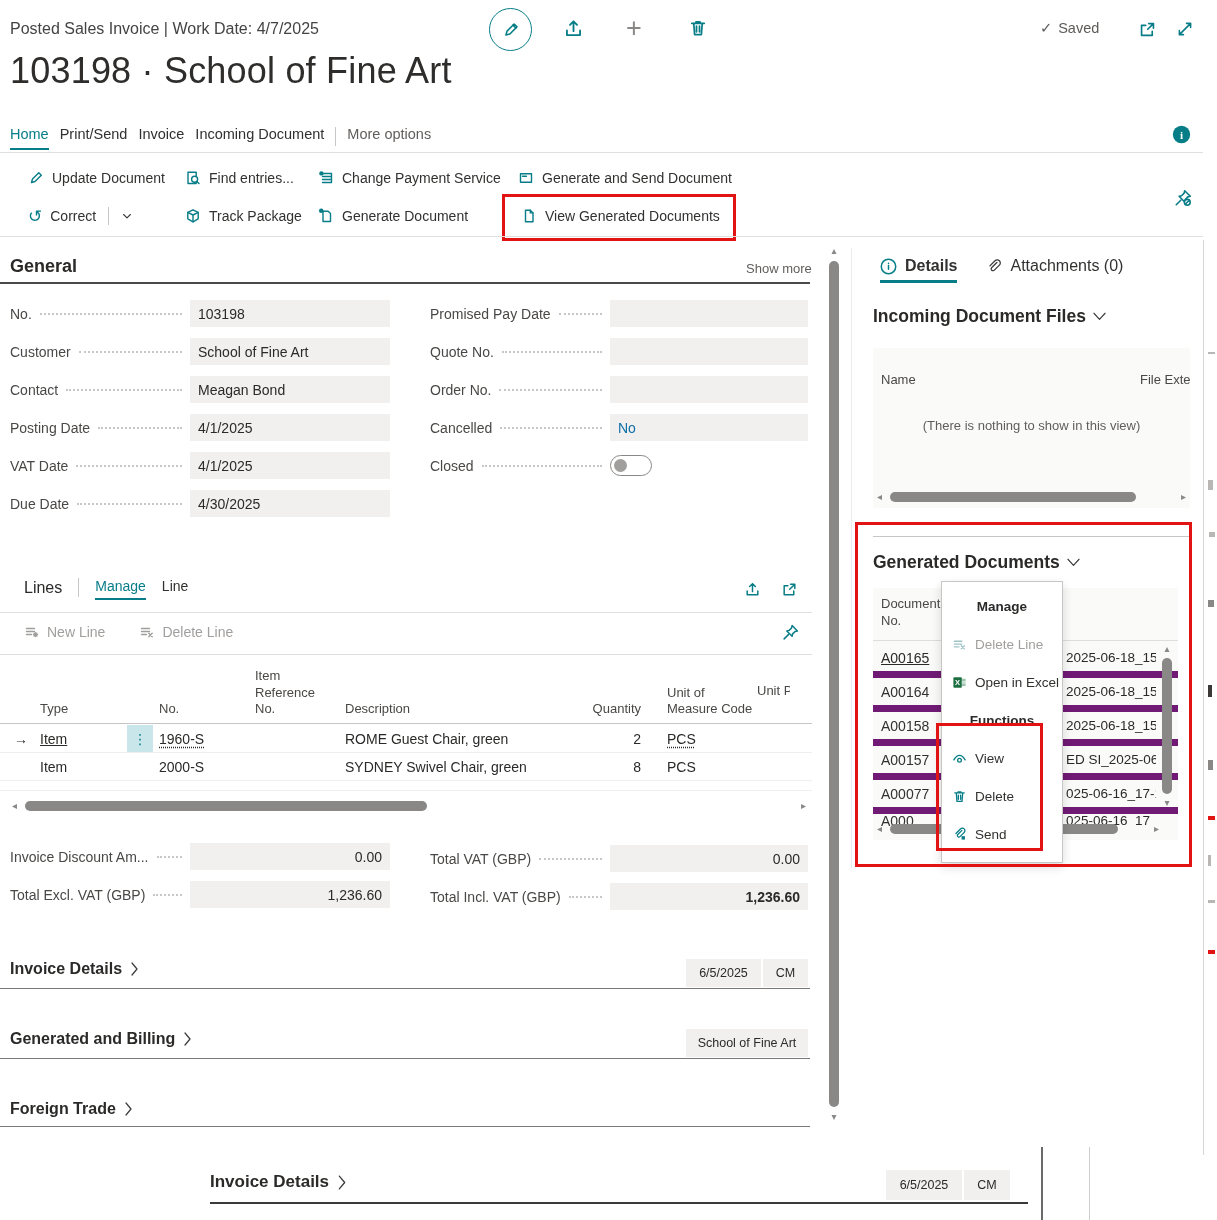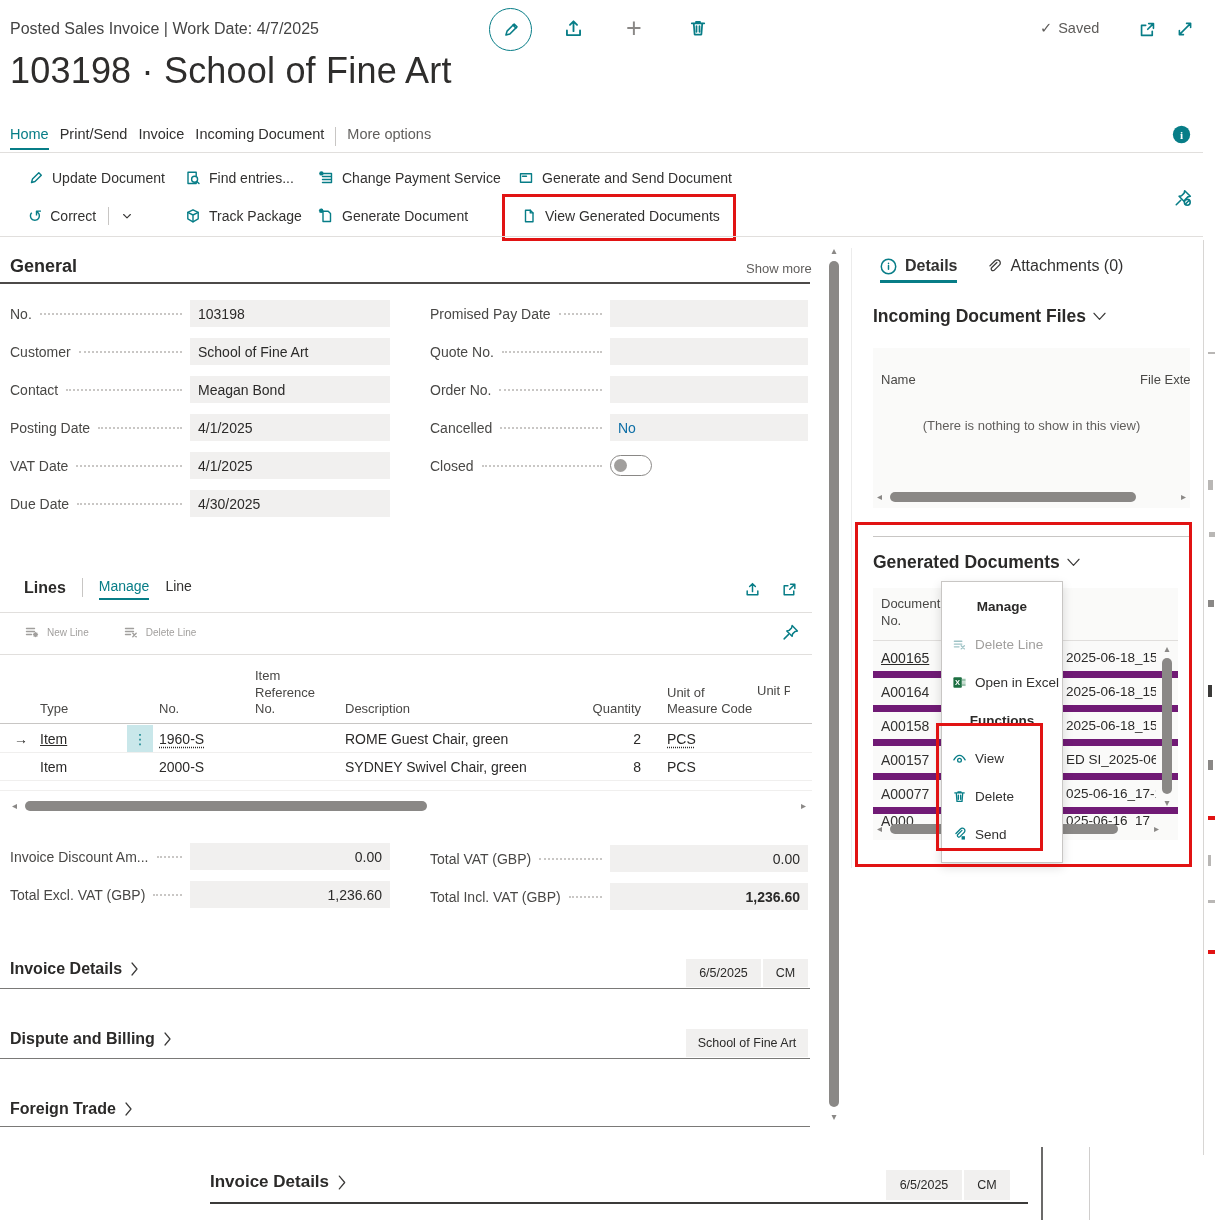--- a/index.html
+++ b/index.html
@@ -45,25 +45,25 @@
   .flabel{flex:0 0 180px;display:flex;align-items:center;font-size:14px;color:#494846;overflow:hidden;white-space:nowrap}
   .leader{flex:1;border-bottom:2px dotted #c9c7c5;height:55%;margin:0 8px 0 8px}
   .fbox{flex:1;height:27px;background:#f1f0ef;display:flex;align-items:center;padding:0 8px;font-size:14px;color:#2b2a29;overflow:hidden;white-space:nowrap}
   .fbox.num{justify-content:flex-end}
   .fbox.linkval{color:#0e6fa6}
   .toggle{width:42px;height:21px;border:1px solid #8a8886;border-radius:11px;position:relative;background:#fff;cursor:pointer}
   .knob{position:absolute;left:3px;top:3px;width:13px;height:13px;border-radius:50%;background:#a19f9d}
 
   
   .lines-head{left:24px;top:578px;display:flex;align-items:center;gap:16px}
-  .lines-title{font-size:16px;font-weight:700;color:#2b2a29}
+  .lines-title{font-size:16px;font-weight:400;color:#2b2a29}
   .lmenu{font-size:14px;color:#323130;cursor:pointer;position:relative;padding-bottom:3px}
   .lmenu.active{color:#077d87}
   .lmenu.active::after{content:"";position:absolute;left:0;right:0;bottom:-3px;height:2.5px;background:#077d87}
-  .toolbtn{display:flex;align-items:center;gap:7px;font-size:10px;color:#a19f9d;cursor:default}
+  .toolbtn{display:flex;align-items:center;gap:7px;font-size:14px;color:#a19f9d;cursor:default}
   .lt-head{left:0;top:656px;width:812px;height:68px;display:flex;align-items:flex-end;padding-left:14px;border-bottom:1px solid #c8c6c4;font-size:13px;color:#494846}
   .lt-head>div{padding-bottom:6px;line-height:1.25}
   .lt-row{position:absolute;left:0;width:812px;height:28px;display:flex;align-items:center;padding-left:14px;font-size:14px;color:#2b2a29;border-bottom:1px solid #f0efee}
   .c-arrow{width:26px}.c-type{width:87px}.c-dots{width:26px;height:100%;display:flex;align-items:center;justify-content:center}
   .c-no{width:102px;padding-left:6px}.c-ref{width:90px}.c-desc{width:228px}
   .c-qty{width:68px;text-align:right}.c-uom{width:140px;padding-left:26px}
   .c-unit{width:33px;overflow:hidden;white-space:nowrap}
   .dots-sel{background:#c9e7ea;color:#077d87;font-size:14px;cursor:pointer}
   .lnk{color:#2b2a29;text-decoration:underline;cursor:pointer}
   .lnkdot{color:#2b2a29;text-decoration:underline dotted;text-underline-offset:3px;cursor:pointer}
@@ -481,21 +481,21 @@
         <svg width="9" height="14" viewBox="0 0 8 14" class="inkstroke" style="stroke-width:1.2">
           <path d="M1.5 1l5 6-5 6"></path>
         </svg>
       </span>
   </div>
   <div class="abs sumbox" style="left:686px;top:959px;width:75px">6/5/2025</div>
   <div class="abs sumbox" style="left:763px;top:959px;width:45px">CM</div>
   <div class="abs secunder" style="left:0;top:988px;width:810px"></div>
 
   <div class="abs colsec" style="left:10px;top:1030px">
-    <span class="t">Dispute and Billing</span>
+    <span class="t">Generated and Billing</span>
     <span>
         <svg width="9" height="14" viewBox="0 0 8 14" class="inkstroke" style="stroke-width:1.2">
           <path d="M1.5 1l5 6-5 6"></path>
         </svg>
       </span>
   </div>
   <div class="abs sumbox" style="left:686px;top:1029px;width:122px">School of Fine Art</div>
   <div class="abs secunder" style="left:0;top:1058px;width:810px"></div>
 
   <div class="abs colsec" style="left:10px;top:1100px">

